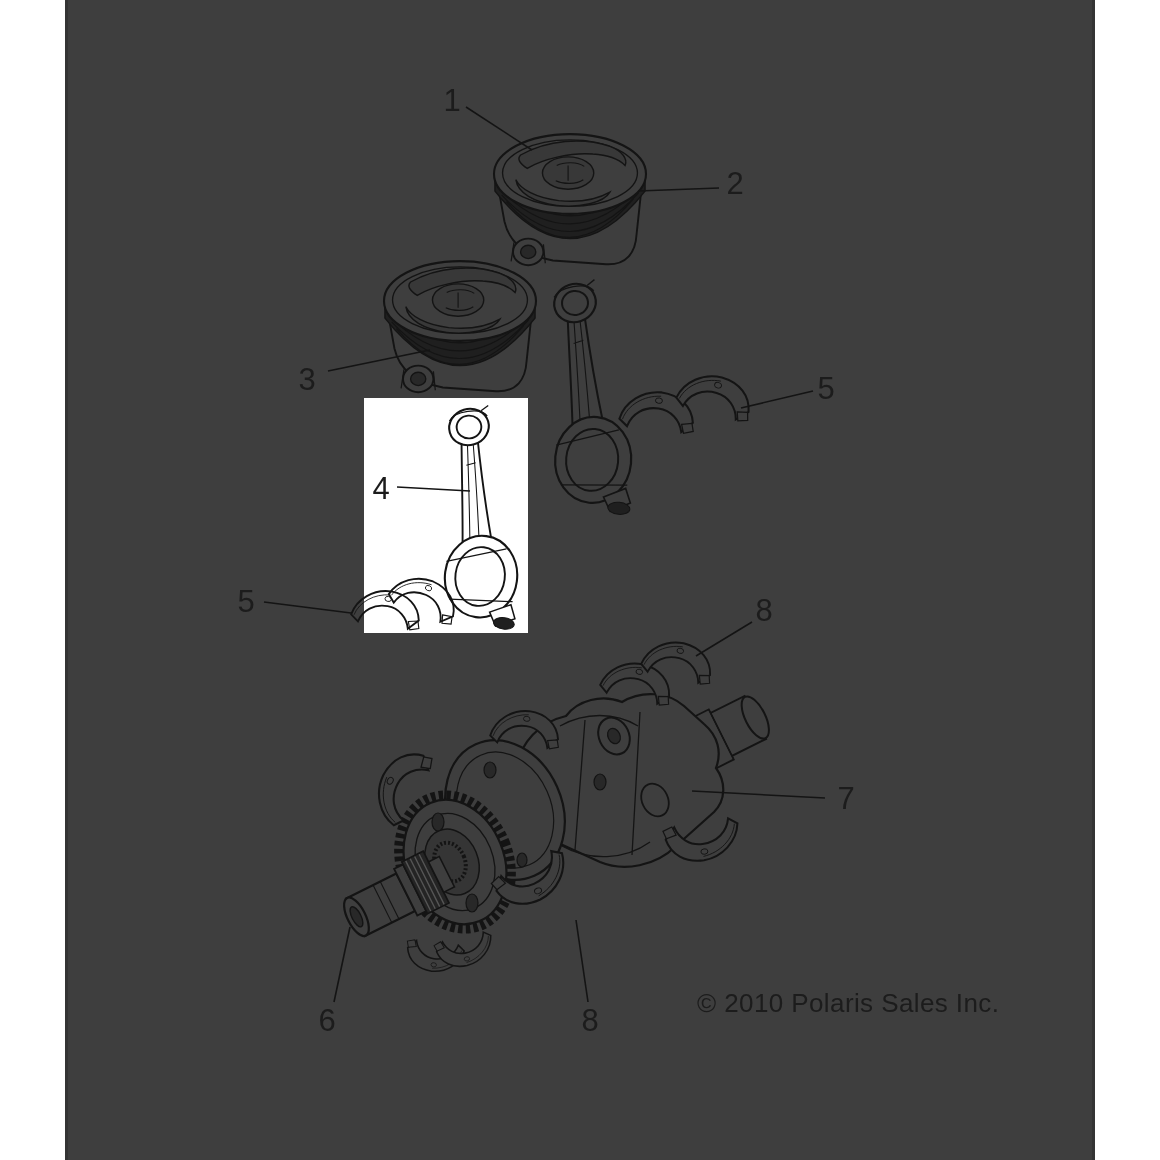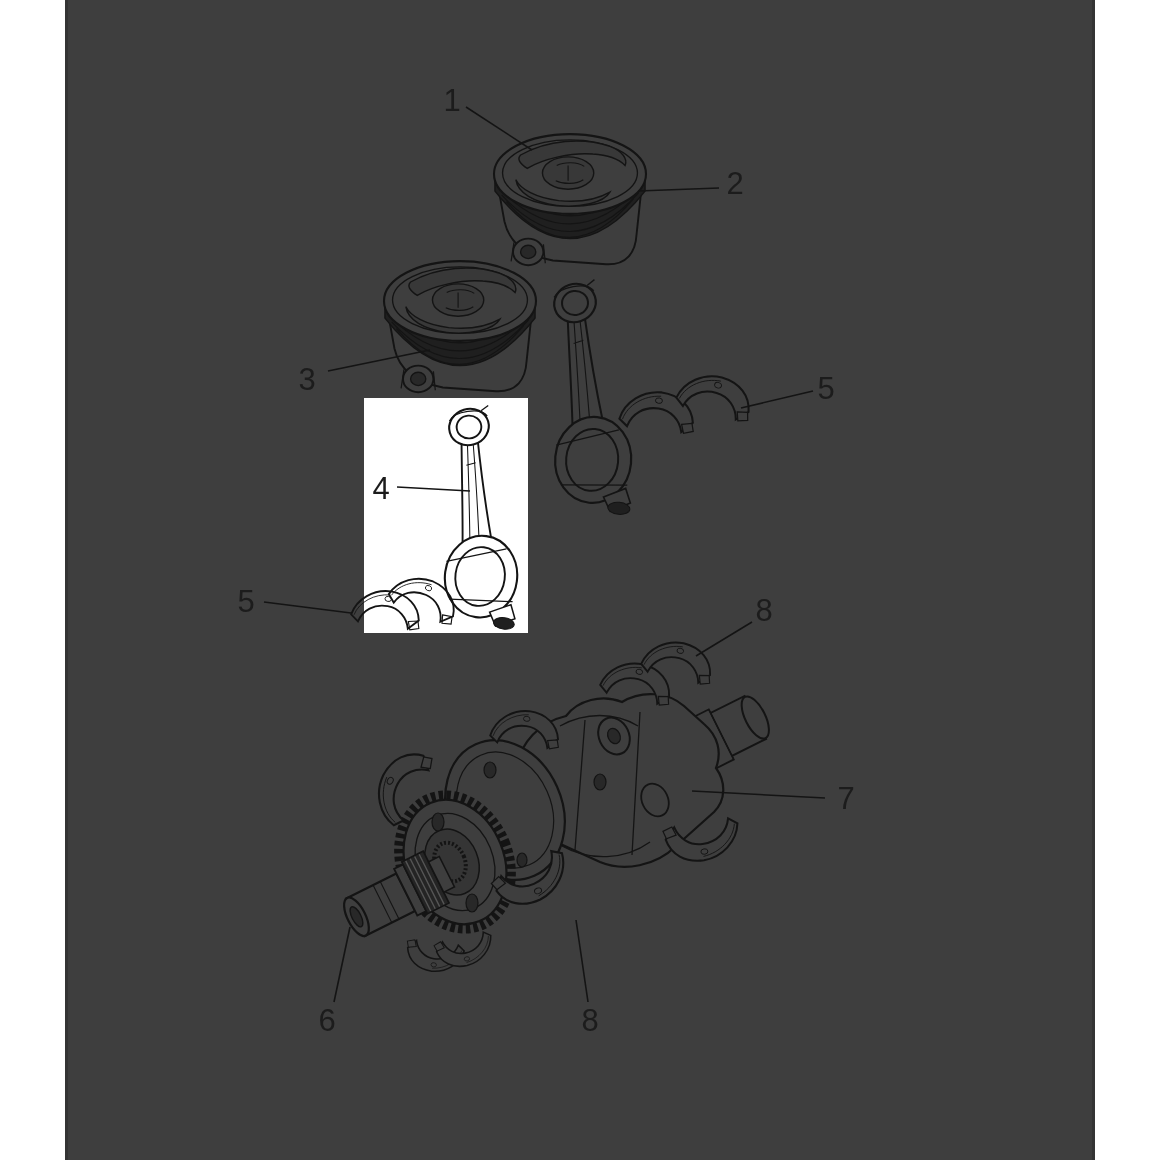--- a/index.html
+++ b/index.html
@@ -183,13 +183,14 @@
   <div class="callout" style="left:735px;top:183px">2</div>
   <div class="callout" style="left:307px;top:379px">3</div>
   <div class="callout" style="left:381px;top:488px">4</div>
   <div class="callout" style="left:246px;top:601px">5</div>
   <div class="callout" style="left:826px;top:388px">5</div>
   <div class="callout" style="left:327px;top:1020px">6</div>
   <div class="callout" style="left:846px;top:798px">7</div>
   <div class="callout" style="left:764px;top:610px">8</div>
   <div class="callout" style="left:590px;top:1020px">8</div>
 
+  <div class="copyright">© 2010 Polaris Sales Inc.</div>
 </div>
 
 </body></html>

